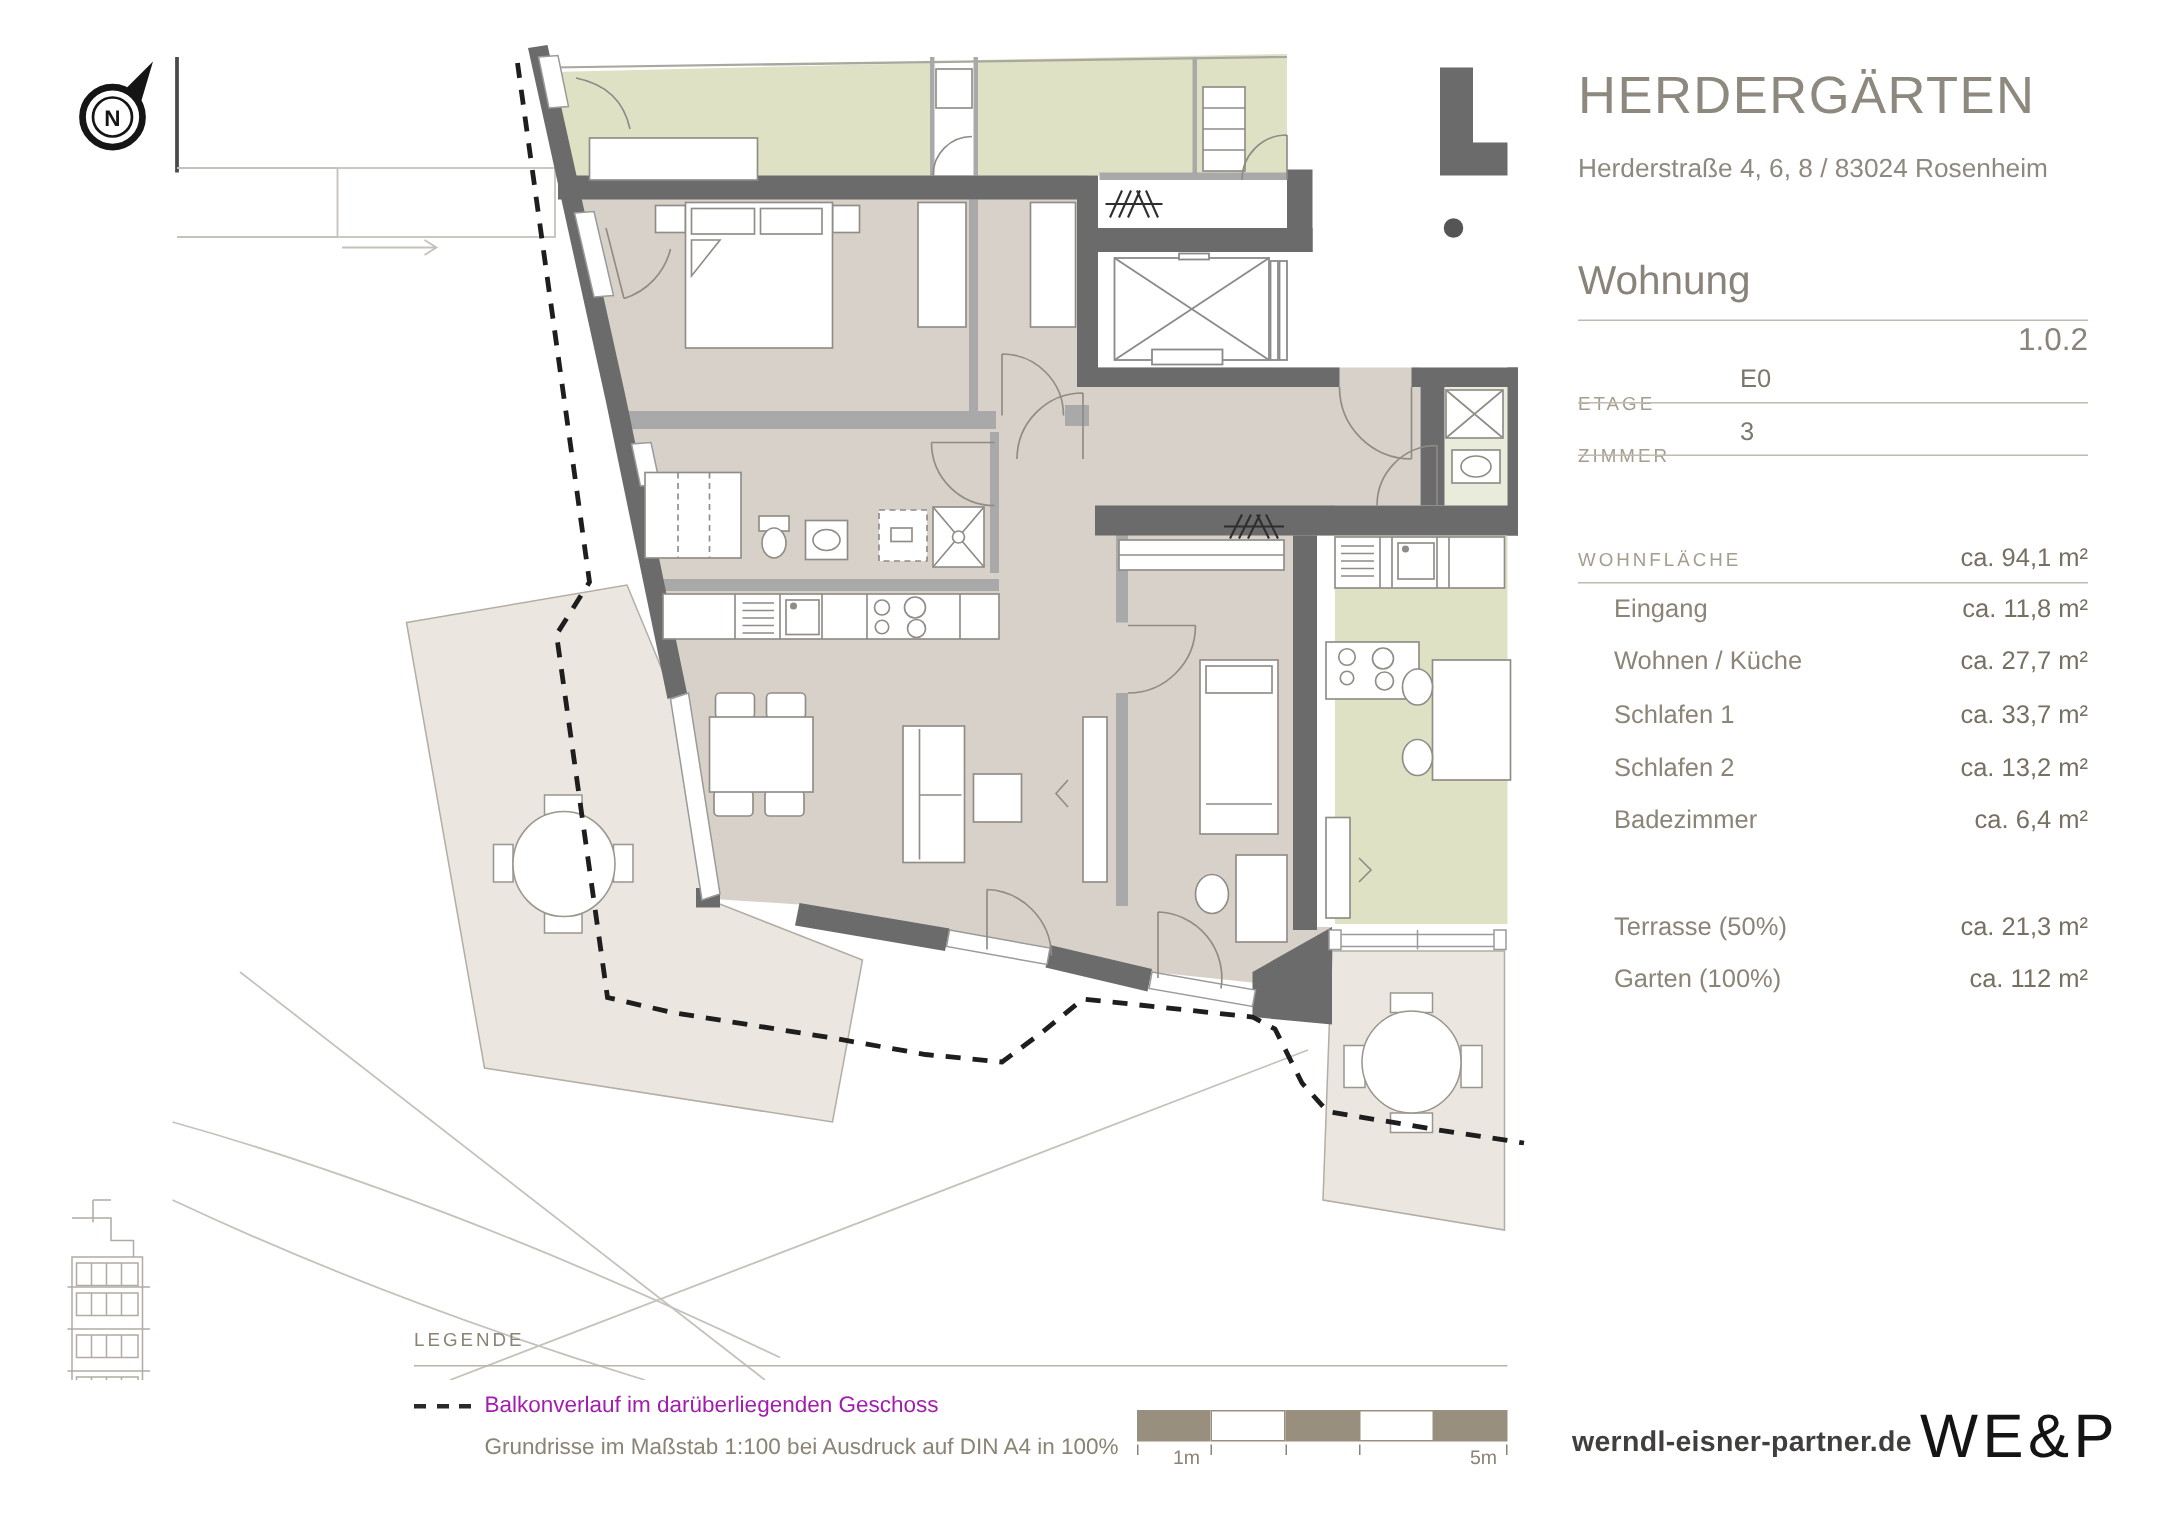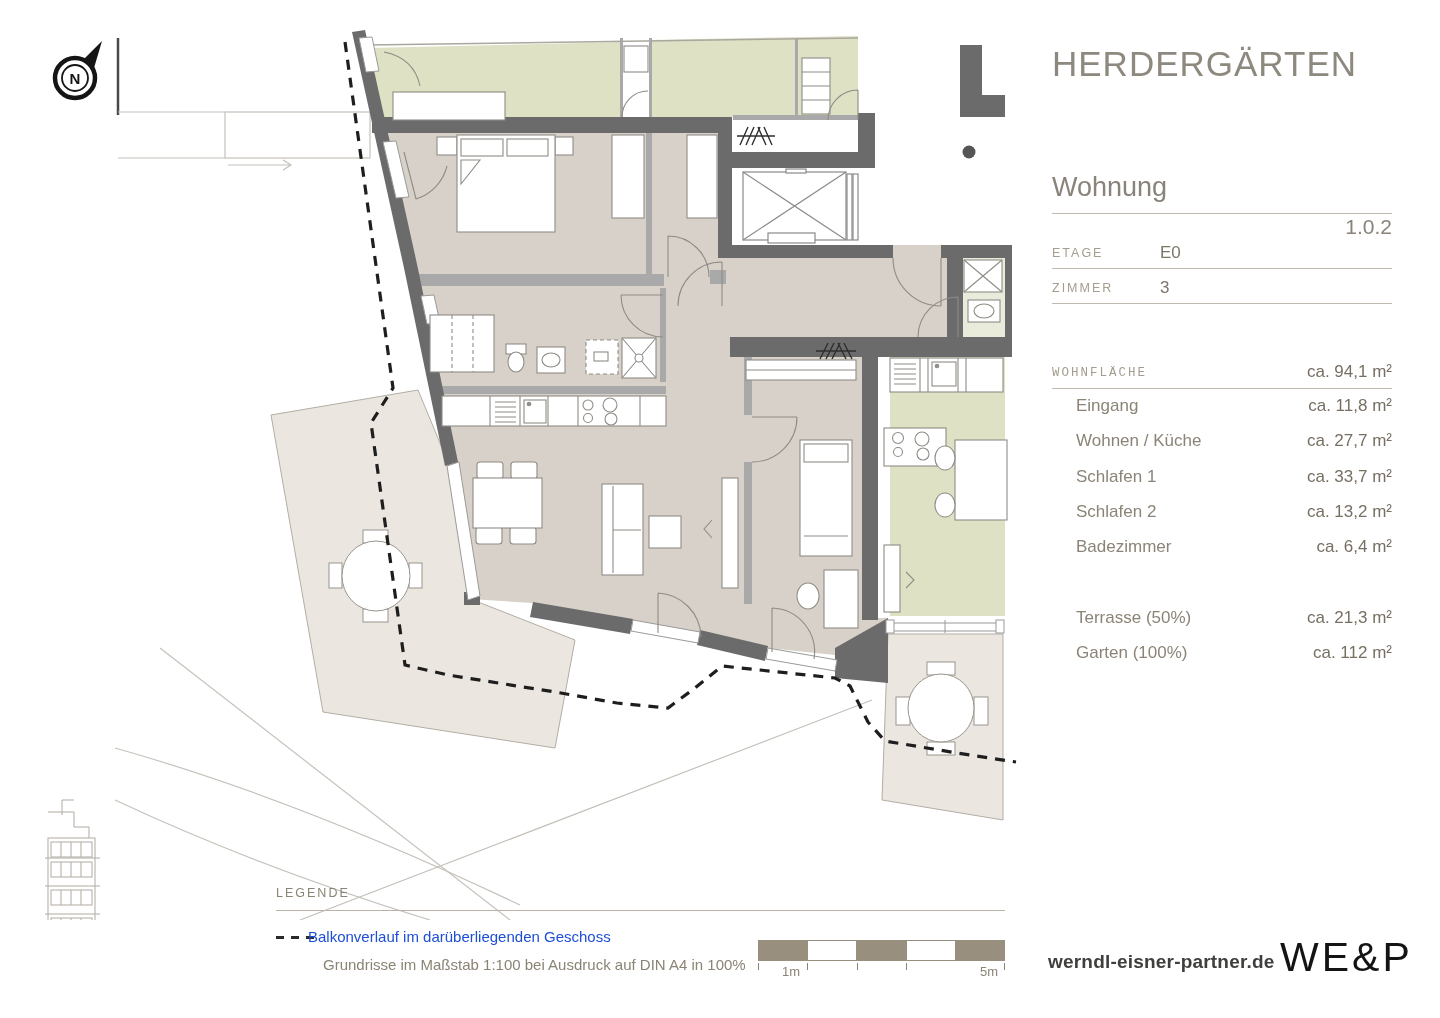--- a/index.html
+++ b/index.html
@@ -8,37 +8,37 @@
   .abs{position:absolute;}
   svg text{font-family:"Liberation Sans", sans-serif;}
 
   
   .panel{position:absolute;left:1052px;top:0;width:340px;height:1018px;}
   .p-title{position:absolute;top:44px;left:0;font-size:35px;letter-spacing:1px;color:#8e897f;white-space:nowrap;}
   .p-address{position:absolute;top:102px;left:0;font-size:17.5px;color:#8e897f;white-space:nowrap;}
   .unit-label{position:absolute;top:172px;left:0;font-size:27px;color:#89837a;}
   .unit-number{position:absolute;top:172px;right:0;font-size:21px;color:#89837a;margin-top:43px;}
   .rule{position:absolute;left:0;width:340px;height:1px;background:#c0baaf;}
-  .kv-label{position:absolute;left:0;font-size:12.5px;letter-spacing:2px;color:#a59d8d;}
+  .kv-label{position:absolute;left:0;font-size:12.5px;letter-spacing:2px;color:#a59d8d;margin-top:16px;}
   .kv-value{position:absolute;left:108px;font-size:17px;color:#7d766a;}
-  .total-label{position:absolute;left:0;top:366px;font-size:12.5px;letter-spacing:2px;color:#a08f7d;color:#a59d8d;font-family:Liberation Mono, monospace;}
+  .total-label{position:absolute;left:0;top:366px;font-size:12.5px;letter-spacing:2px;color:#a08f7d;color:#a59d8d;}
   .total-value{position:absolute;right:0;top:362px;font-size:17px;color:#776f62;}
   .arow{position:absolute;left:0;width:340px;height:24px;}
   .arow .l{position:absolute;left:24px;font-size:17px;color:#8b8477;white-space:nowrap;}
   .arow .v{position:absolute;right:0;font-size:17px;color:#776f62;white-space:nowrap;}
   .disclaimer{position:absolute;left:24px;top:826px;width:320px;font-size:13.5px;line-height:19px;color:#a19e97;}
   .site-url{position:absolute;left:1048px;top:951px;font-size:19px;font-weight:bold;letter-spacing:.2px;color:#403f3d;}
   .wep-logo{position:absolute;left:1280px;top:934px;font-size:41px;letter-spacing:3px;color:#141414;}
 
   
   .legend-head{position:absolute;left:276px;top:886px;font-size:12.5px;letter-spacing:2px;color:#8b8374;}
   .legend-rule{position:absolute;left:276px;top:910px;width:729px;height:1px;background:#b9b3a8;}
   .legend-dash{position:absolute;left:276px;top:936px;width:38px;height:2.5px;
                background:repeating-linear-gradient(90deg,#2a2a2a 0 8px,transparent 8px 15px);}
-  .legend-t1{position:absolute;left:308px;top:928px;font-size:15px;color:#1d4ed8;}
+  .legend-t1{position:absolute;left:323px;top:928px;font-size:15px;color:#a21caf;}
   .legend-t2{position:absolute;left:323px;top:956px;font-size:15px;color:#8b8475;}
   .scalebar{position:absolute;left:758px;top:940px;width:247px;height:21px;}
   .sb-seg{position:absolute;top:0;height:21px;box-sizing:border-box;}
   .sb-dark{background:#998f7e;}
   .sb-white{background:#ffffff;border:1px solid #998f7e;}
   .sb-tick{position:absolute;top:23px;width:1px;height:7px;background:#8b8374;}
   .sb-label{position:absolute;top:24px;font-size:13px;color:#8b8374;}
 </style>
 </head>
 <body>
@@ -294,20 +294,21 @@
     <div class="sb-tick" style="left:49px"></div>
     <div class="sb-tick" style="left:99px"></div>
     <div class="sb-tick" style="left:148px"></div>
     <div class="sb-tick" style="left:246px"></div>
     <div class="sb-label" style="left:24px">1m</div>
     <div class="sb-label" style="left:222px">5m</div>
   </div>
 
   <div class="panel">
     <div class="p-title">HERDERGÄRTEN</div>
+    <div class="p-address">Herderstraße 4, 6, 8 / 83024 Rosenheim</div>
 
     <div class="unit-label">Wohnung</div>
     <div class="unit-number">1.0.2</div>
     <div class="rule" style="top:213px"></div>
 
     <div class="kv-label" style="top:246px">ETAGE</div>
     <div class="kv-value" style="top:243px">E0</div>
     <div class="rule" style="top:268px"></div>
 
     <div class="kv-label" style="top:281px">ZIMMER</div>

